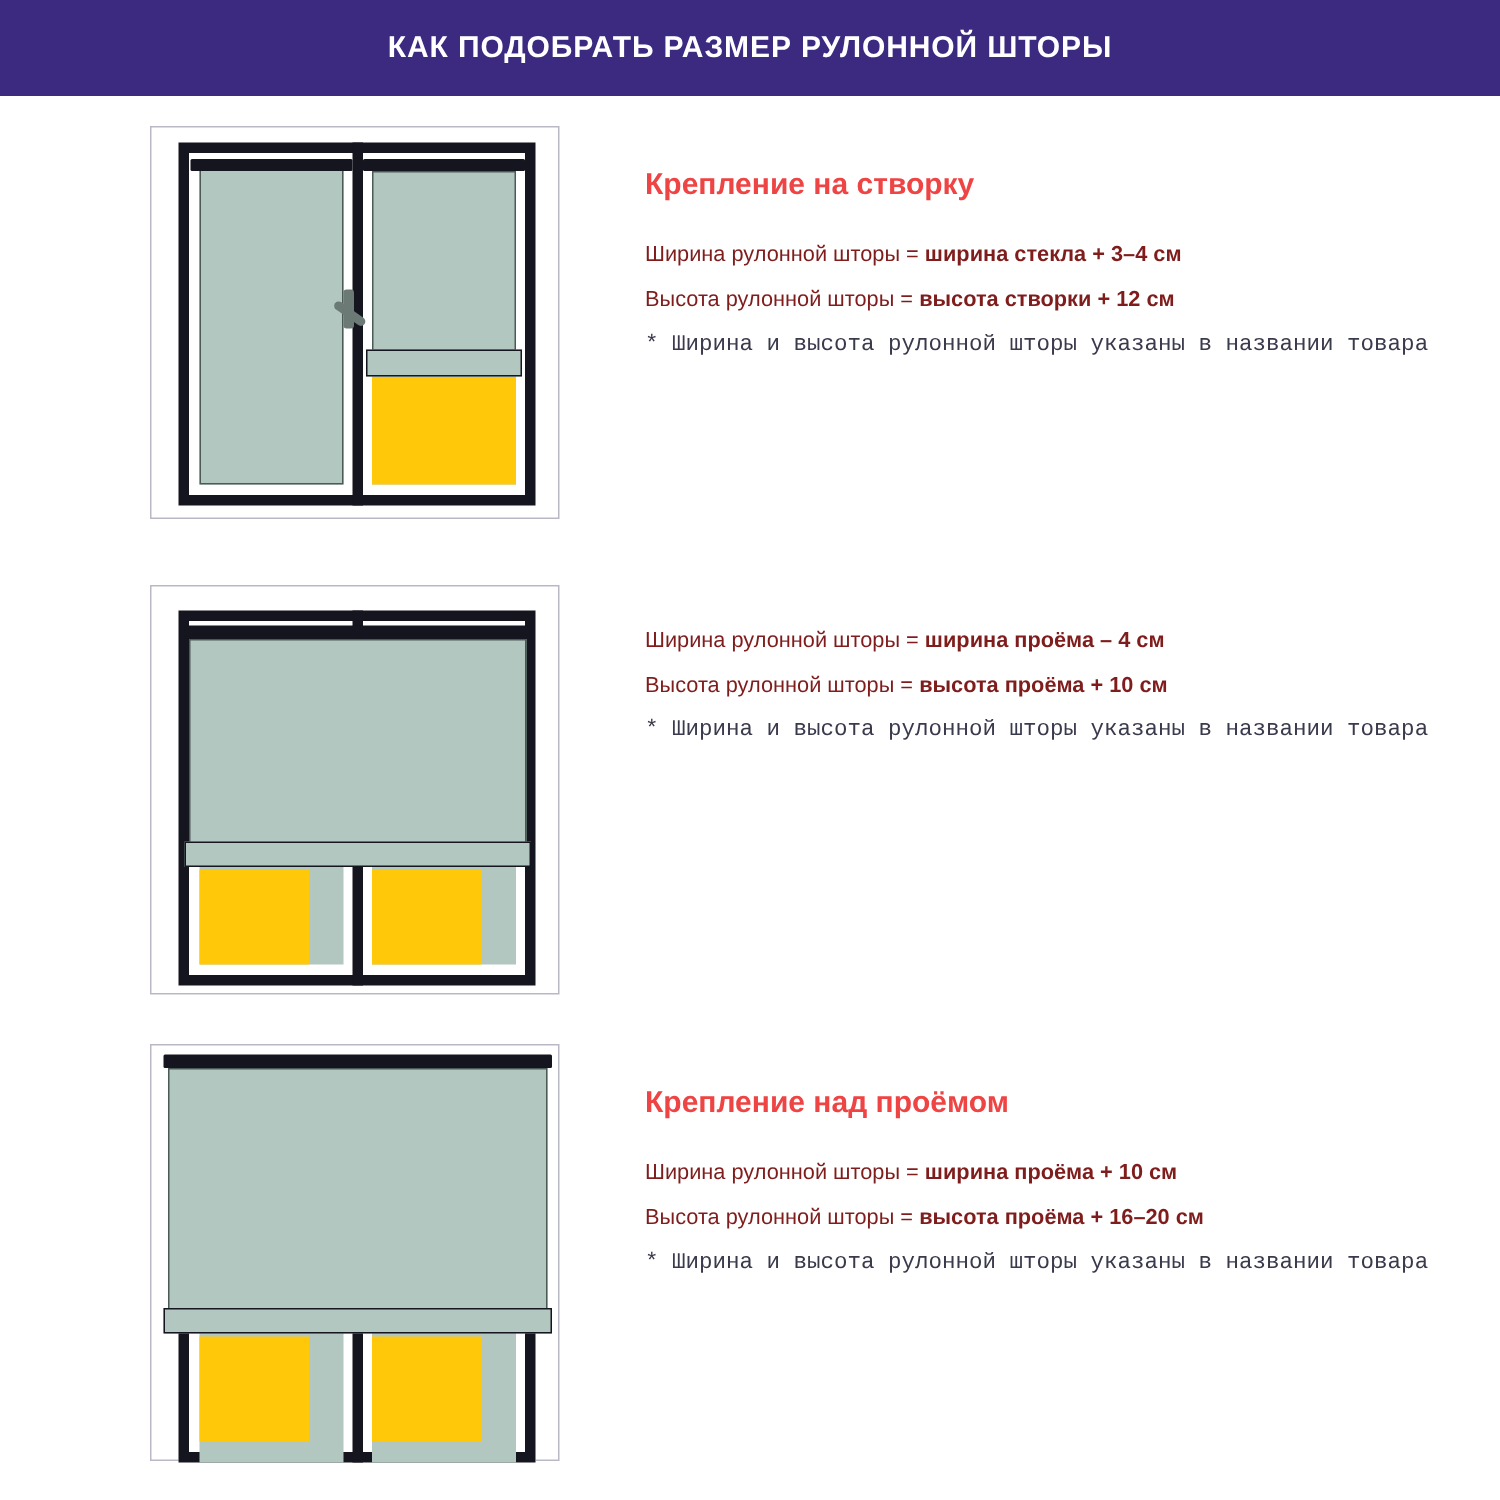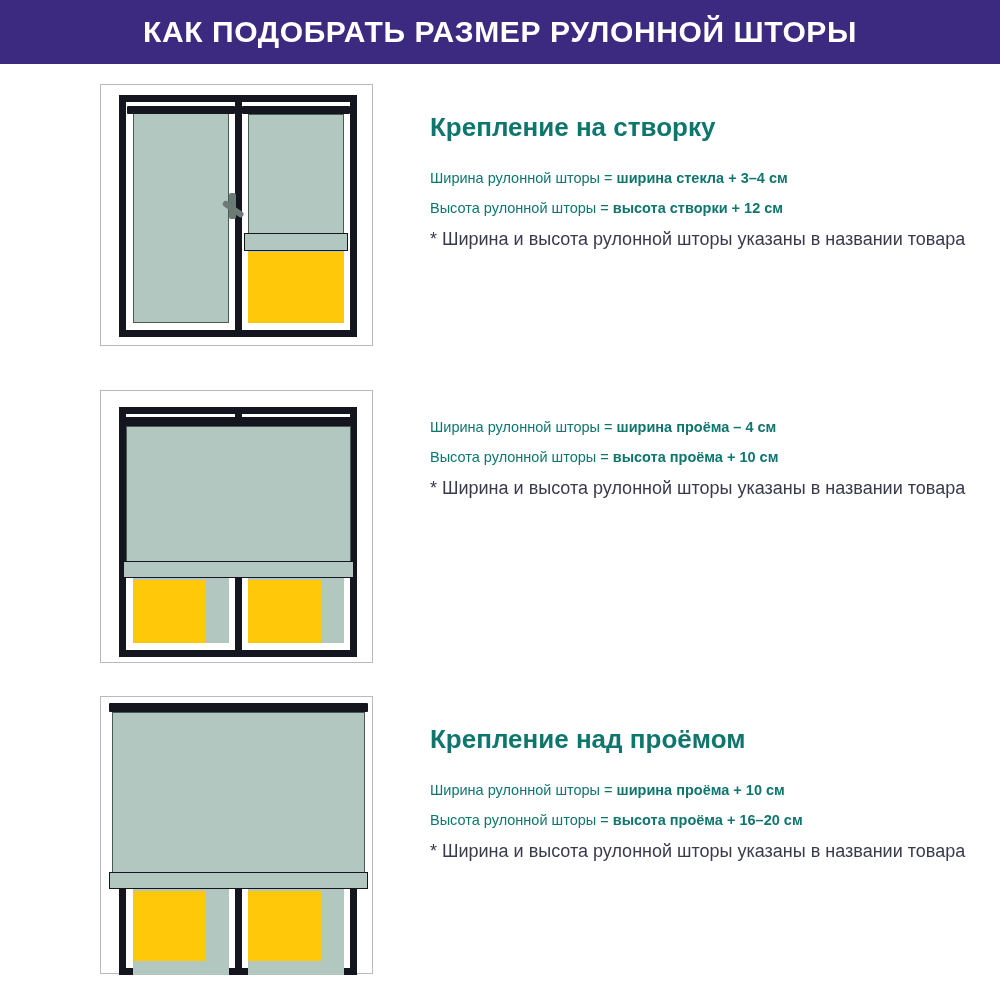--- a/index.html
+++ b/index.html
@@ -19,21 +19,21 @@
     width: 1000px;
     height: 64px;
     background: #3b2a80;
     display: flex;
     align-items: center;
     justify-content: center;
     box-sizing: border-box;
   }
   .header-title {
     color: #ffffff;
-    font-size: 30px;
+    font-size: 20px;
     font-weight: bold;
     letter-spacing: 0.6px;
     text-align: left;
   }
 
   .sections {
     padding-top: 20px;
   }
 
   .section {
@@ -49,39 +49,40 @@
     position: relative;
   }
 
   .text-col {
     margin-left: 55px;
     padding-top: 28px;
     width: 540px;
   }
 
   .sec-title {
-    font-size: 26px;
+    font-size: 20px;
     font-weight: bold;
-    color: #0f766e;
+    color: #ef4444;
     margin: 0 0 26px 0;
   }
 
   .formula {
     font-size: 14.5px;
-    color: #0f766e;
+    color: #7f1d1d;
     margin-bottom: 11px;
     line-height: 1.3;
   }
   .formula b {
     font-weight: bold;
   }
 
   .note {
-    font-size: 18px;
+    font-size: 15px;
     color: #3a3a4d;
+    font-family: Liberation Mono, monospace;
   }
 
   
   .win {
     position: relative;
     border: 1px solid #b9b9c6;
     background: #ffffff;
     box-sizing: border-box;
   }
   .frame {

